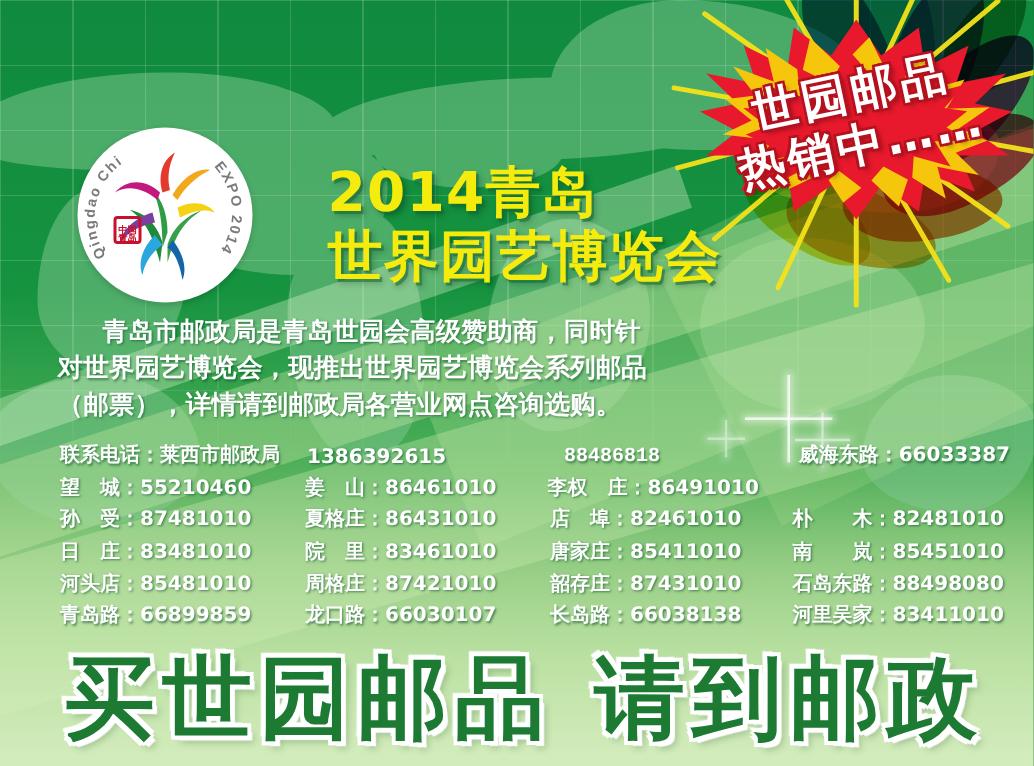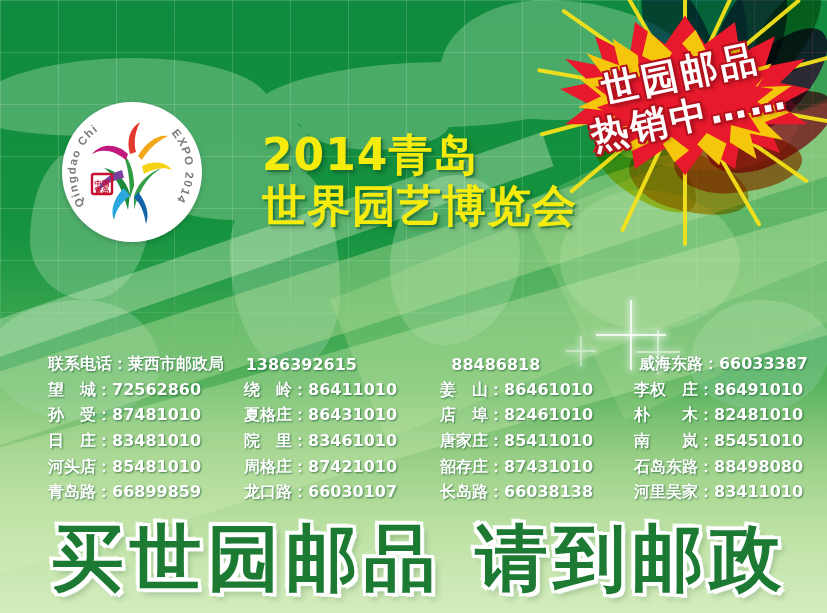--- a/index.html
+++ b/index.html
@@ -145,21 +145,21 @@
   .cell{
     font-family:"DejaVu Sans","Liberation Sans",sans-serif;
     font-weight:bold;font-size:16px;color:#ffffff;white-space:nowrap;
     text-shadow:1px 1px 2px rgba(0,70,30,.6);}
   .c-a{width:196px;}
   .c-b{width:196px;}
   .c-c{width:194px;}
   .c-d{width:174px;}
   .head .c-a{width:196px;}
   .head .c-b{width:196px;padding-left:8px;}
-  .head .c-c{width:194px;padding-left:16px;}
+  .head .c-c{width:194px;padding-left:16px;font-family:Liberation Mono, monospace;}
   .head .c-d{width:174px;}
 
   
   .slogan{position:absolute;left:12px;right:0;bottom:6px;text-align:center;}
   .slogan span{
     font-family:"DejaVu Serif","Liberation Serif",serif;
     font-weight:bold;font-size:72px;letter-spacing:6px;
     color:#1c7a32;
     text-shadow:
       -3px -3px 0 #ffffff, 3px -3px 0 #ffffff, -3px 3px 0 #ffffff, 3px 3px 0 #ffffff,
@@ -267,32 +267,36 @@
         <text x="0" y="9" text-anchor="middle" font-size="7.5" fill="#c8102e" font-family="DejaVu Sans, sans-serif" font-weight="bold">青岛</text>
       </g>
     </svg>
   </div>
 
   <div class="headline">
     <div class="hl1">2014青岛</div>
     <div class="hl2">世界园艺博览会</div>
   </div>
 
+  <div class="body-copy">
+    <p class="indent">青岛市邮政局是青岛世园会高级赞助商，同时针</p>
+    <p>对世界园艺博览会，现推出世界园艺博览会系列邮品</p>
+    <p>（邮票），详情请到邮政局各营业网点咨询选购。</p>
+  </div>
 
   <div class="contacts">
     <div class="crow head">
       <div class="cell c-a">联系电话：莱西市邮政局</div>
       <div class="cell c-b">1386392615</div>
       <div class="cell c-c">88486818</div>
       <div class="cell c-d">威海东路：66033387</div>
     </div>
     <div id="contact-rows">
         <div class="crow">
-          <div class="cell c-a">望　城：72562860</div>
-          <div class="cell c-b">绕　岭：86411010</div>
+          <div class="cell c-a">望　城：55210460</div>
           <div class="cell c-c">姜　山：86461010</div>
           <div class="cell c-d">李权　庄：86491010</div>
         </div>
         <div class="crow">
           <div class="cell c-a">孙　受：87481010</div>
           <div class="cell c-b">夏格庄：86431010</div>
           <div class="cell c-c">店　埠：82461010</div>
           <div class="cell c-d">朴　　木：82481010</div>
         </div>
         <div class="crow">

